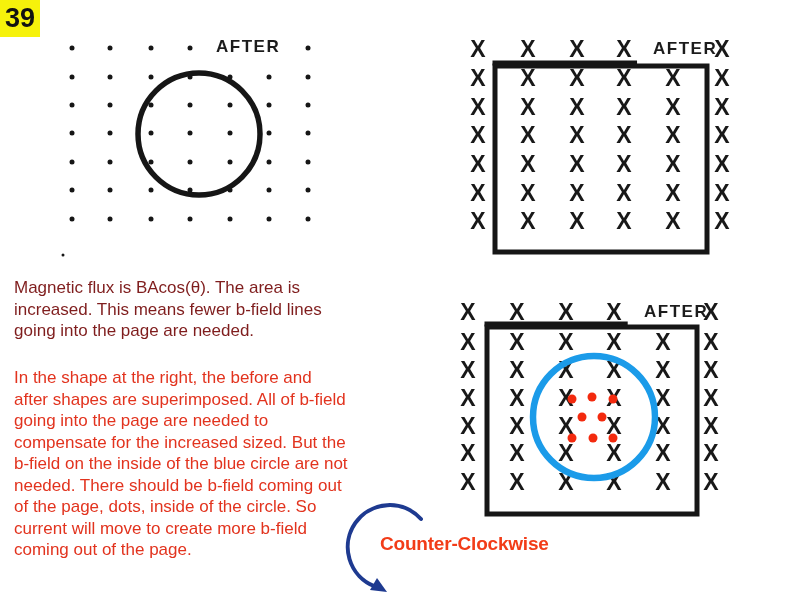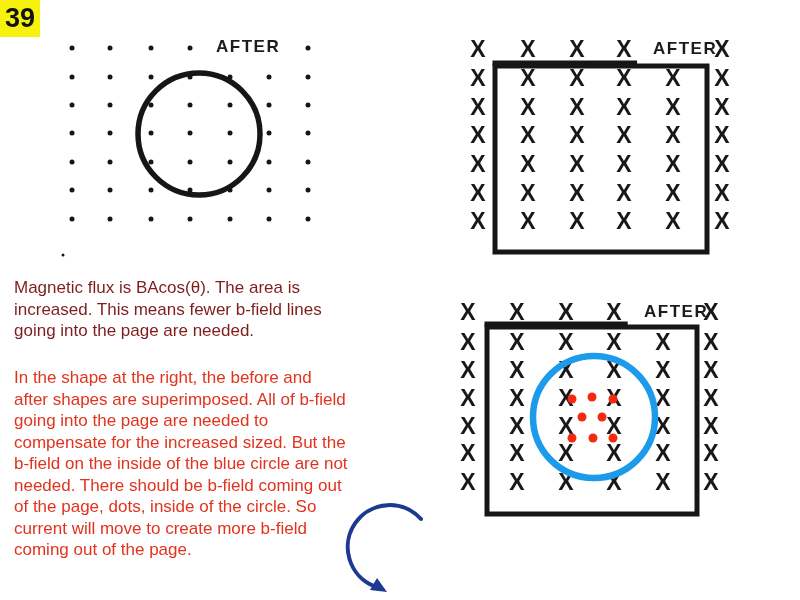--- a/index.html
+++ b/index.html
@@ -215,14 +215,15 @@
   <div class="para" style="top: 367px; color: rgb(226, 51, 30);">In the shape at the right, the before and
 after shapes are superimposed. All of b-field
 going into the page are needed to
 compensate for the increased sized. But the
 b-field on the inside of the blue circle are not
 needed. There should be b-field coming out
 of the page, dots, inside of the circle. So
 current will move to create more b-field
 coming out of the page.</div>
 
+  <div class="ccw" style="color: rgb(242, 60, 24);">Counter-Clockwise</div>
 
 </div>
 
 </body></html>

